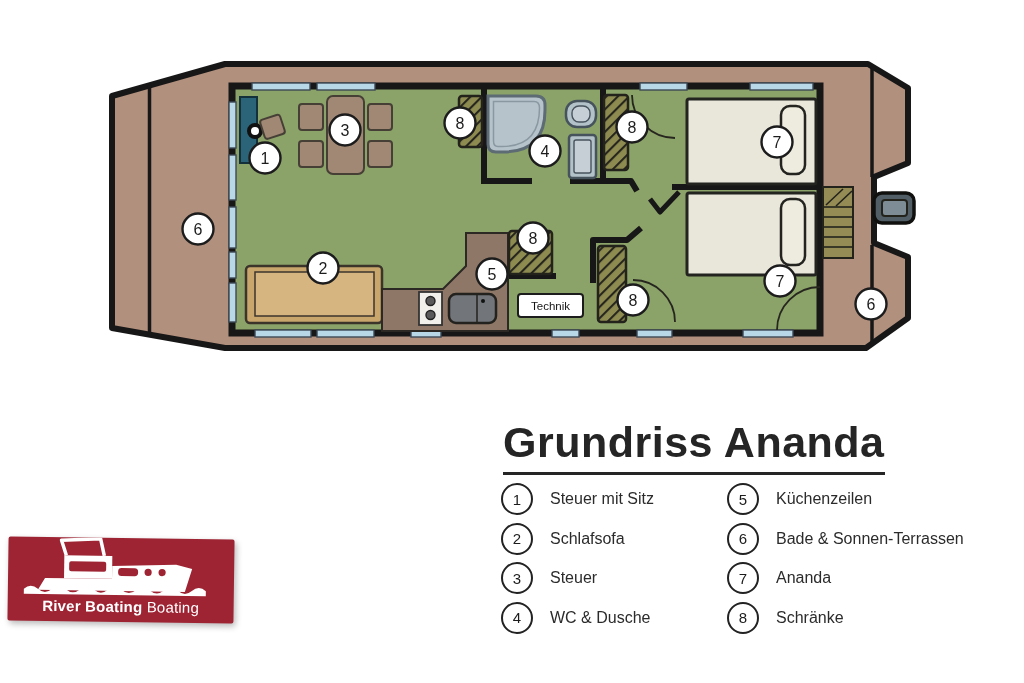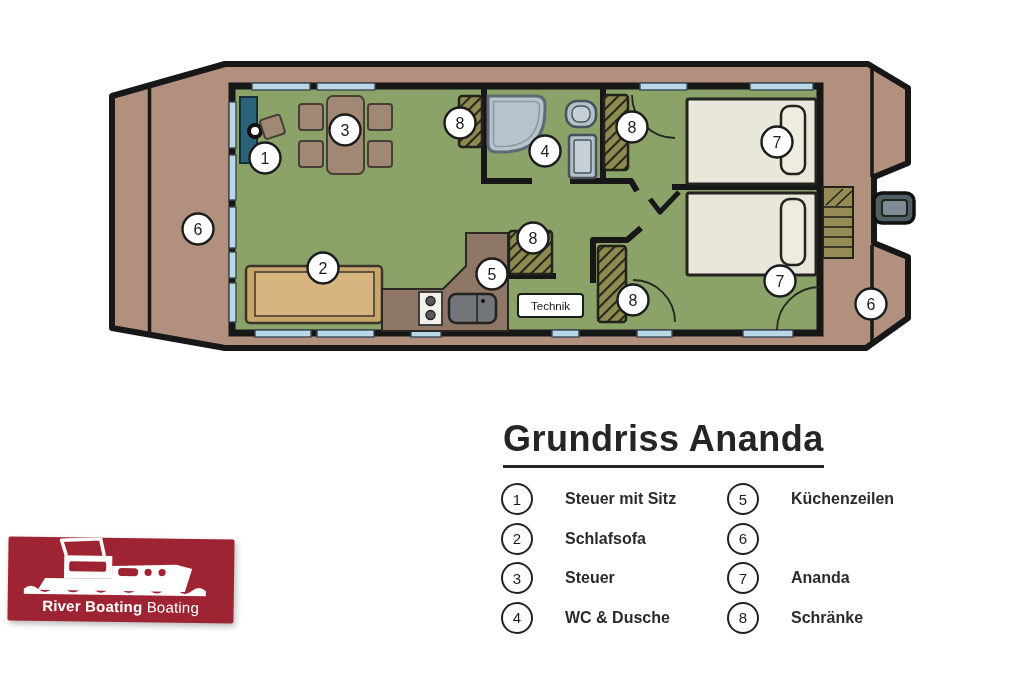--- a/index.html
+++ b/index.html
@@ -3,31 +3,31 @@
 <meta charset="utf-8">
 <style>
   html,body{margin:0;padding:0;background:#ffffff;}
   .stage{position:relative;width:1024px;height:683px;background:#ffffff;overflow:hidden;
          font-family:"Liberation Sans",sans-serif;}
   .plan-svg{position:absolute;left:0;top:0;}
   .badge circle{fill:#ffffff;stroke:#1c1c1c;stroke-width:2.4px;}
   .badge text{font:400 16px "Liberation Sans",sans-serif;fill:#1c1c1c;text-anchor:middle;}
   .technik-text{font:400 11.5px "Liberation Sans",sans-serif;fill:#151515;text-anchor:middle;}
 
-  .title{position:absolute;left:503px;top:418px;font-size:36px;font-weight:700;color:#252525;
+  .title{position:absolute;left:503px;top:418px;font-size:43px;font-weight:700;color:#252525;
          letter-spacing:.5px;border-bottom:3px solid #252525;padding-bottom:5px;white-space:nowrap;}
 
   .legend-col{position:absolute;top:483px;}
   .legend-col.c1{left:501px;}
   .legend-col.c2{left:727px;}
   .legend-row{display:flex;align-items:center;height:32px;margin-bottom:7.5px;}
   .legend-badge{width:28px;height:28px;border:2px solid #222222;border-radius:50%;
                 display:flex;align-items:center;justify-content:center;
                 font-size:15px;color:#1c1c1c;background:#ffffff;flex:0 0 auto;}
-  .legend-label{margin-left:32px;font-size:16px;font-weight:700;color:#2b2b2b;white-space:nowrap;}
+  .legend-label{margin-left:17px;font-size:16px;font-weight:400;color:#2b2b2b;white-space:nowrap;}
 
   .logo{position:absolute;left:8px;top:538px;width:226px;height:84px;background:#9e2433;
         transform:rotate(0.8deg);border-radius:2px;box-shadow:2px 3px 6px rgba(0,0,0,0.28);}
   .logo-text{position:absolute;left:0;bottom:7px;width:100%;text-align:center;color:#ffffff;
              font-size:15px;letter-spacing:.2px;white-space:nowrap;}
   .logo-text .b{font-weight:700;}
 </style>
 </head>
 <body>
 
@@ -233,20 +233,21 @@
     </div>
   </div>
 
   <div class="legend-col c2">
     <div class="legend-row">
       <div class="legend-badge">5</div>
       <div class="legend-label">Küchenzeilen</div>
     </div>
     <div class="legend-row">
       <div class="legend-badge">6</div>
+      <div class="legend-label">Bade &amp; Sonnen-Terrassen</div>
     </div>
     <div class="legend-row">
       <div class="legend-badge">7</div>
       <div class="legend-label">Ananda</div>
     </div>
     <div class="legend-row">
       <div class="legend-badge">8</div>
       <div class="legend-label">Schränke</div>
     </div>
   </div>

